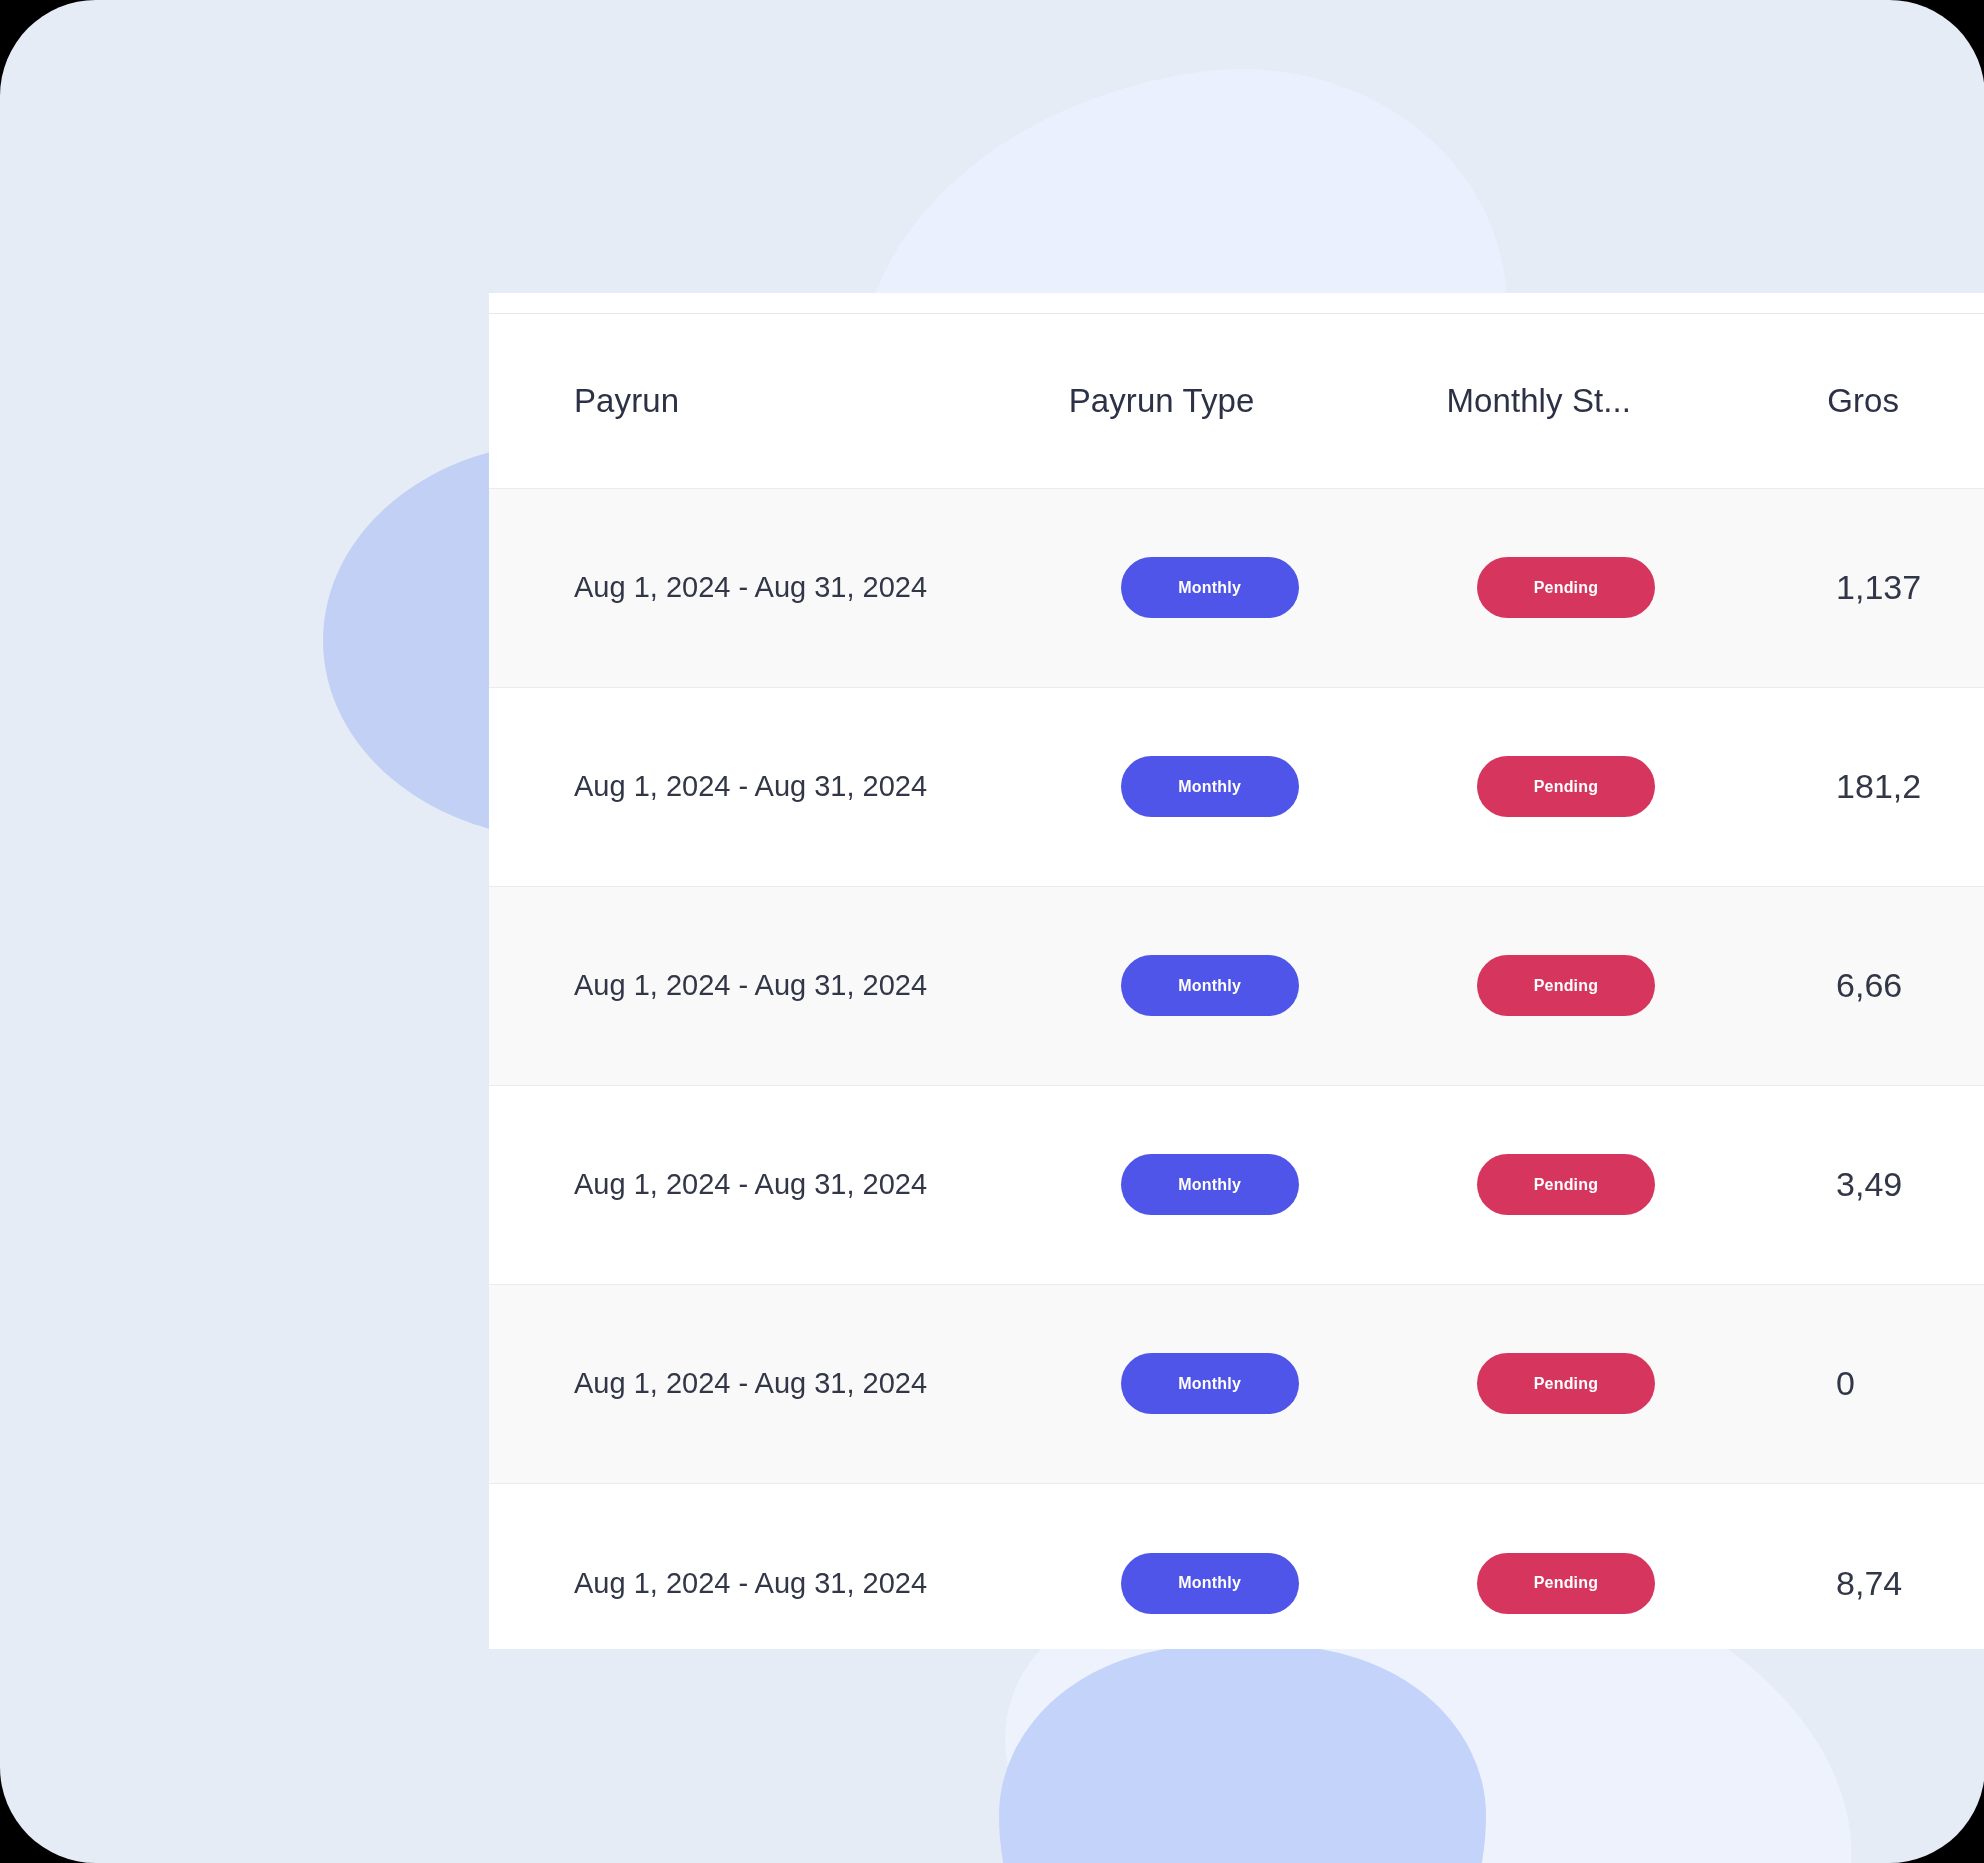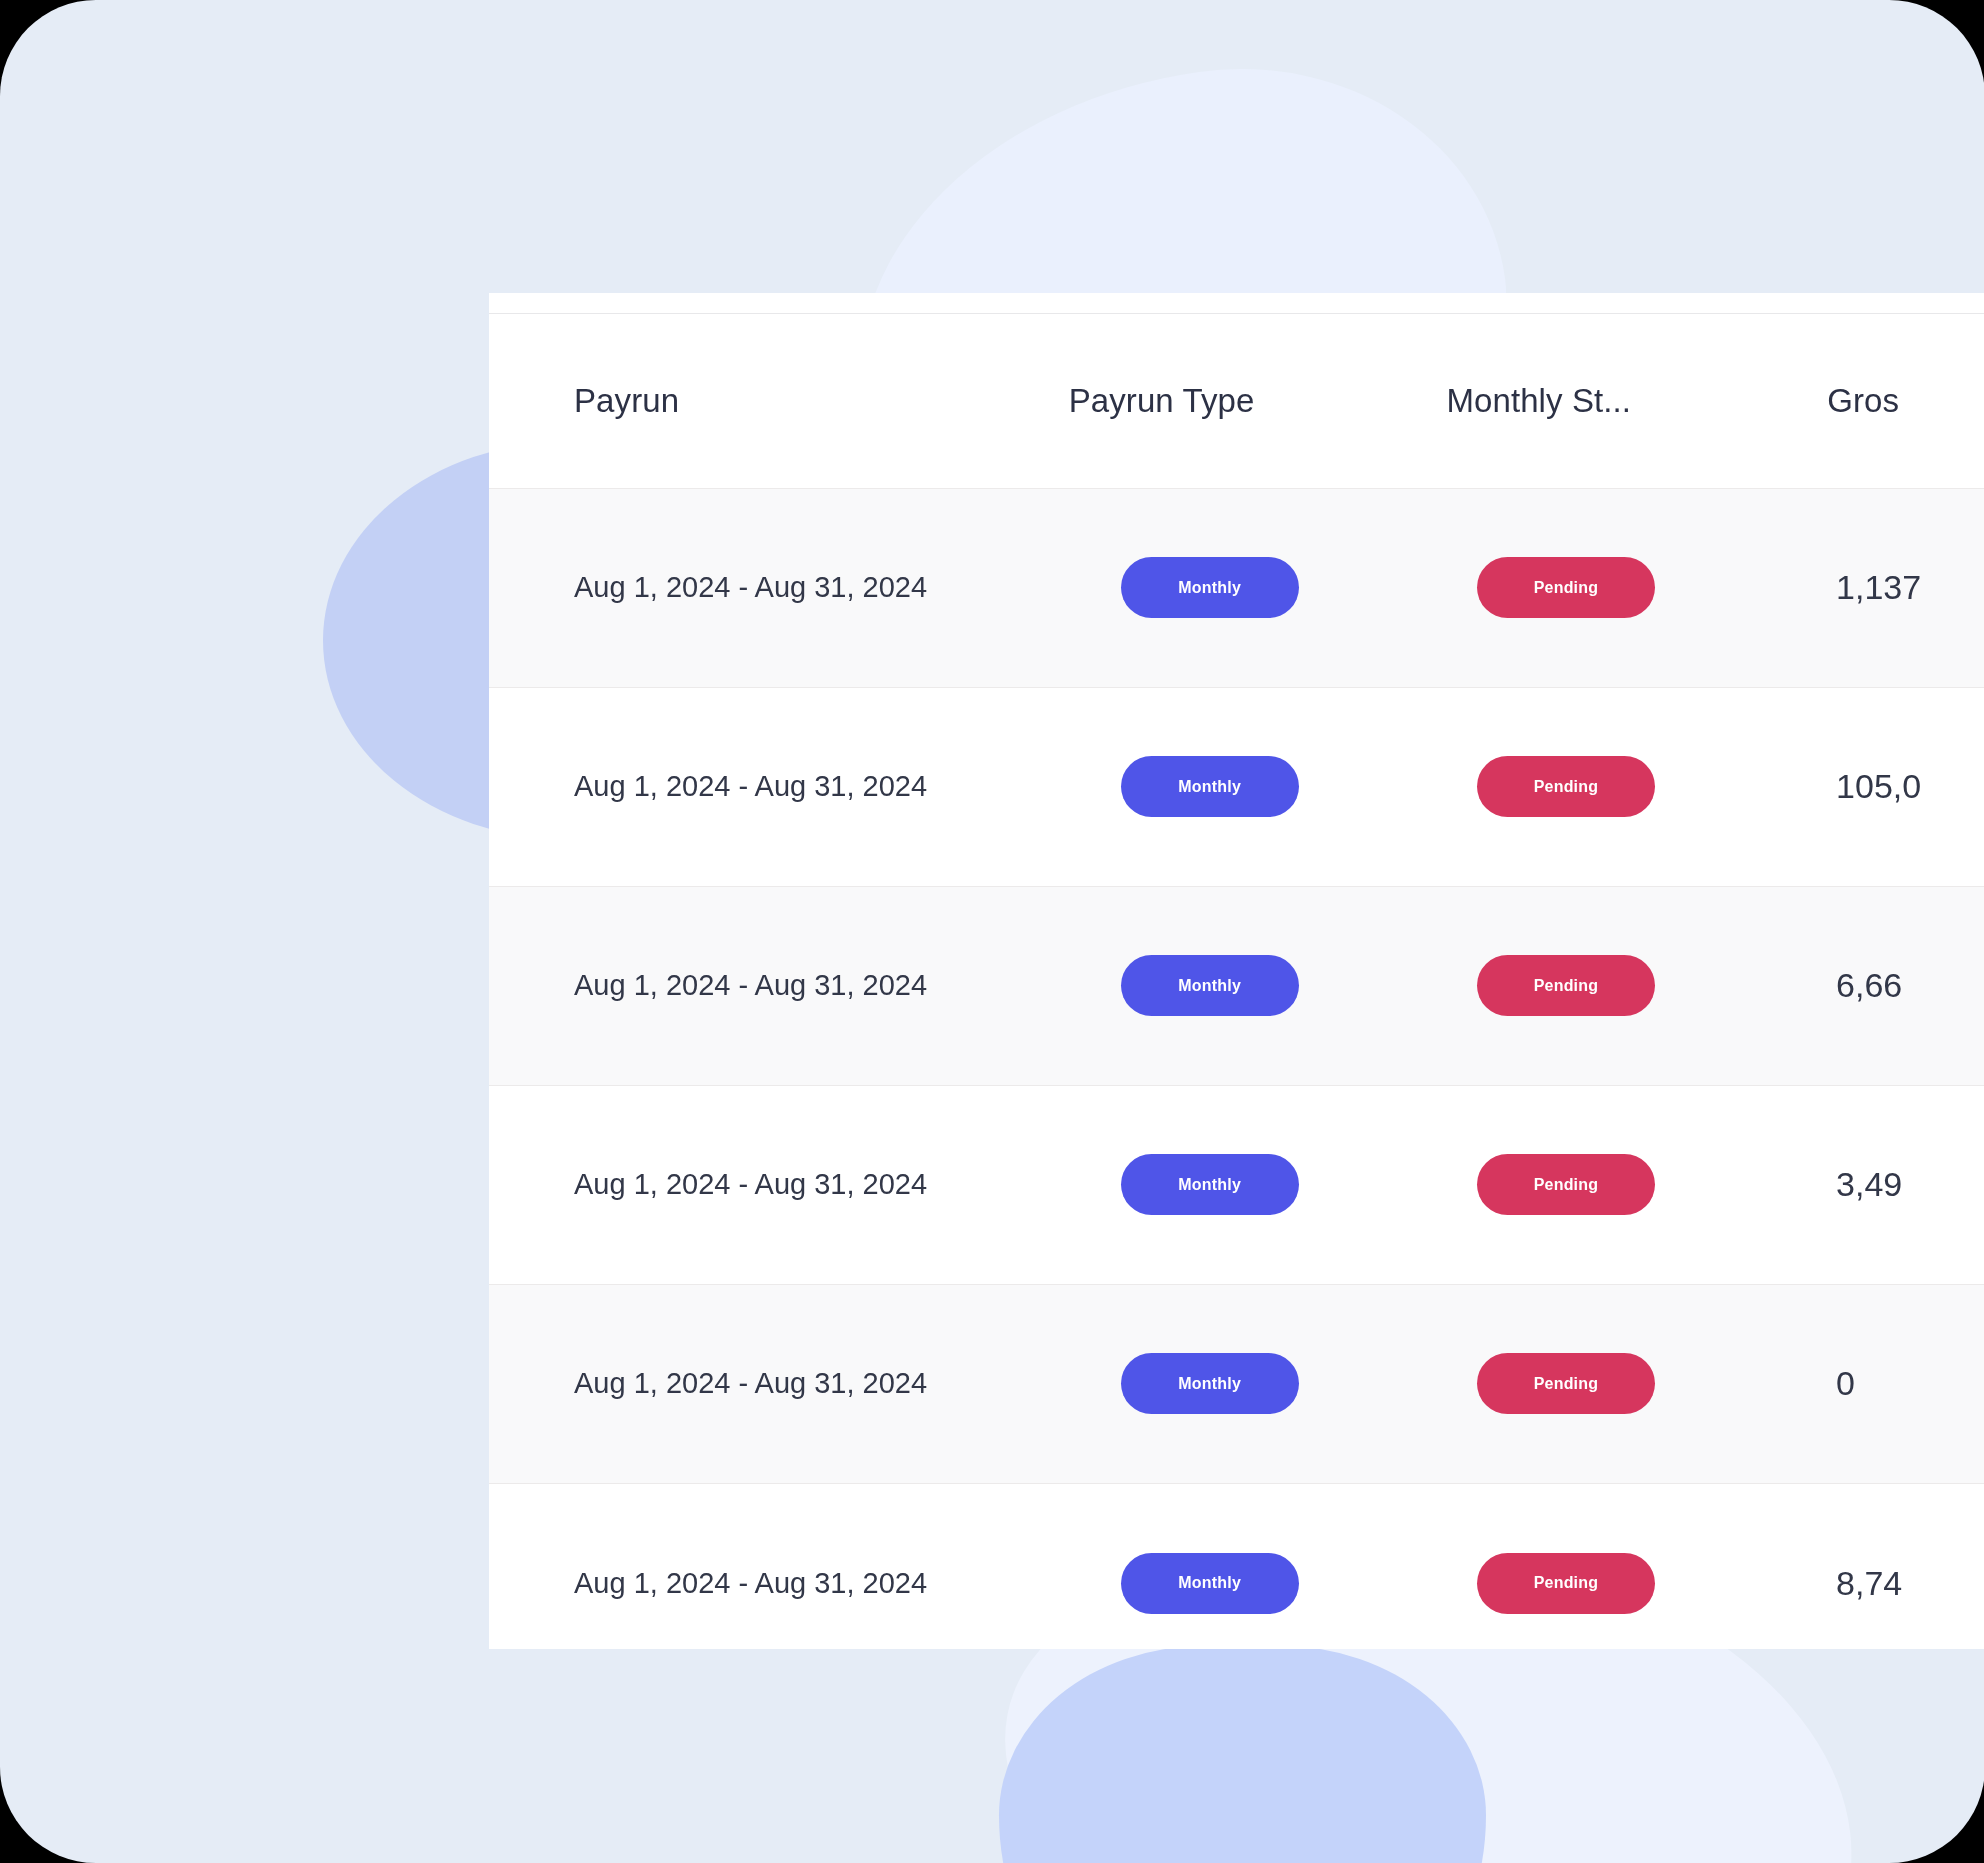--- a/index.html
+++ b/index.html
@@ -177,21 +177,21 @@
         <div class="tr odd">
           <div class="cell-date col-payrun">Aug 1, 2024 - Aug 31, 2024</div>
           <div class="col-type"><span class="badge badge-type">Monthly</span></div>
           <div class="col-status"><span class="badge badge-status">Pending</span></div>
           <div class="cell-gross col-gross">1,137</div>
         </div>
         <div class="tr even">
           <div class="cell-date col-payrun">Aug 1, 2024 - Aug 31, 2024</div>
           <div class="col-type"><span class="badge badge-type">Monthly</span></div>
           <div class="col-status"><span class="badge badge-status">Pending</span></div>
-          <div class="cell-gross col-gross">105,0</div>
+          <div class="cell-gross col-gross">181,2</div>
         </div>
         <div class="tr odd">
           <div class="cell-date col-payrun">Aug 1, 2024 - Aug 31, 2024</div>
           <div class="col-type"><span class="badge badge-type">Monthly</span></div>
           <div class="col-status"><span class="badge badge-status">Pending</span></div>
           <div class="cell-gross col-gross">6,66</div>
         </div>
         <div class="tr even">
           <div class="cell-date col-payrun">Aug 1, 2024 - Aug 31, 2024</div>
           <div class="col-type"><span class="badge badge-type">Monthly</span></div>

